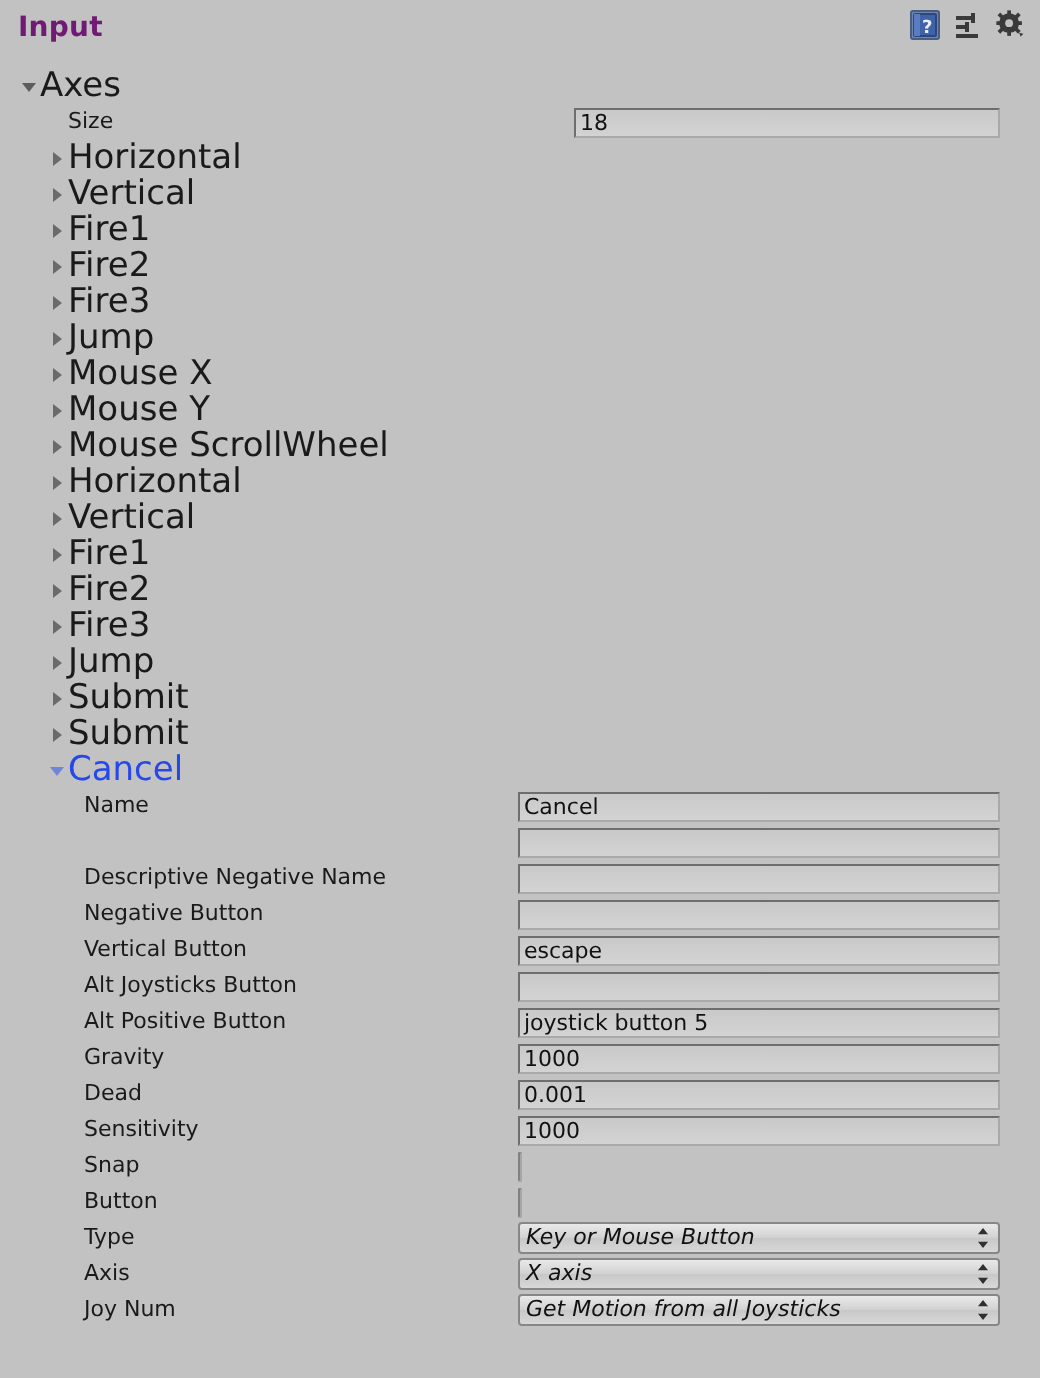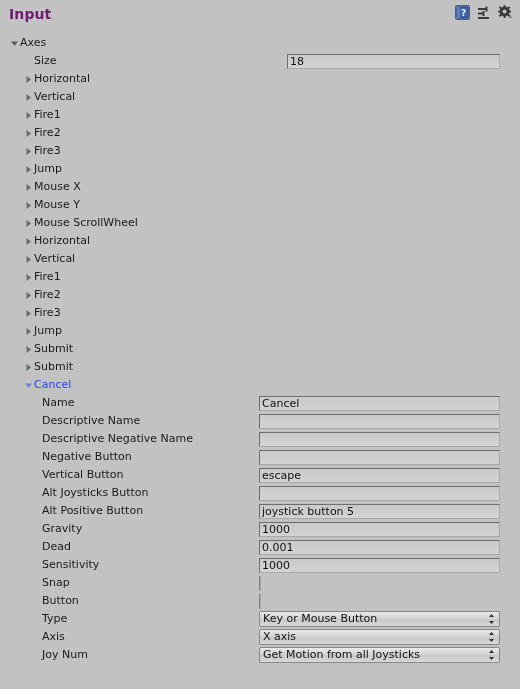--- a/index.html
+++ b/index.html
@@ -51,21 +51,21 @@
   }
   .tri {
     width: 11px; height: 18px;
     display: inline-flex;
     align-items: center;
     justify-content: center;
     flex: 0 0 11px;
   }
   .tri svg { display: block; }
   .row-label {
-    font-size: 11px;
+    font-size: 17px;
     color: #1a1a1a;
     white-space: nowrap;
     line-height: 18px;
   }
   .row.selected .row-label { color: #2748e8; }
   .indent-0 { padding-left: 9px; }
   .indent-1 { padding-left: 23px; }
   .indent-2 { padding-left: 23px; }
   .spacer-tri { width: 11px; flex: 0 0 11px; }
 
@@ -126,20 +126,21 @@
     border-radius: 2px;
     background-image: linear-gradient(to bottom, #e9e9e9 0%, #d2d2d2 48%, #c8c8c8 52%, #d8d8d8 100%);
     display: flex;
     align-items: flex-start;
     padding: 0 3px;
     position: relative;
     font-size: 11px;
     color: #111;
     white-space: nowrap;
     overflow: hidden;
+    font-style: italic;
   }
   .dropdown .dd-text { line-height: 14px; }
   .dropdown .dd-arrow {
     position: absolute;
     right: 4px;
     top: 50%;
     transform: translateY(-50%);
     line-height: 0;
   }
 
@@ -377,21 +378,20 @@
 </div>
 
 <div class="props" id="props">
     <div class="prow">
       <span class="plabel">Name</span>
       <span class="pctl">
         <span class="textfield">Cancel</span>
       </span>
     </div>
     <div class="prow">
-      <span class="plabel">Descriptive Name</span>
       <span class="pctl">
         <span class="textfield"></span>
       </span>
     </div>
     <div class="prow">
       <span class="plabel">Descriptive Negative Name</span>
       <span class="pctl">
         <span class="textfield"></span>
       </span>
     </div>

